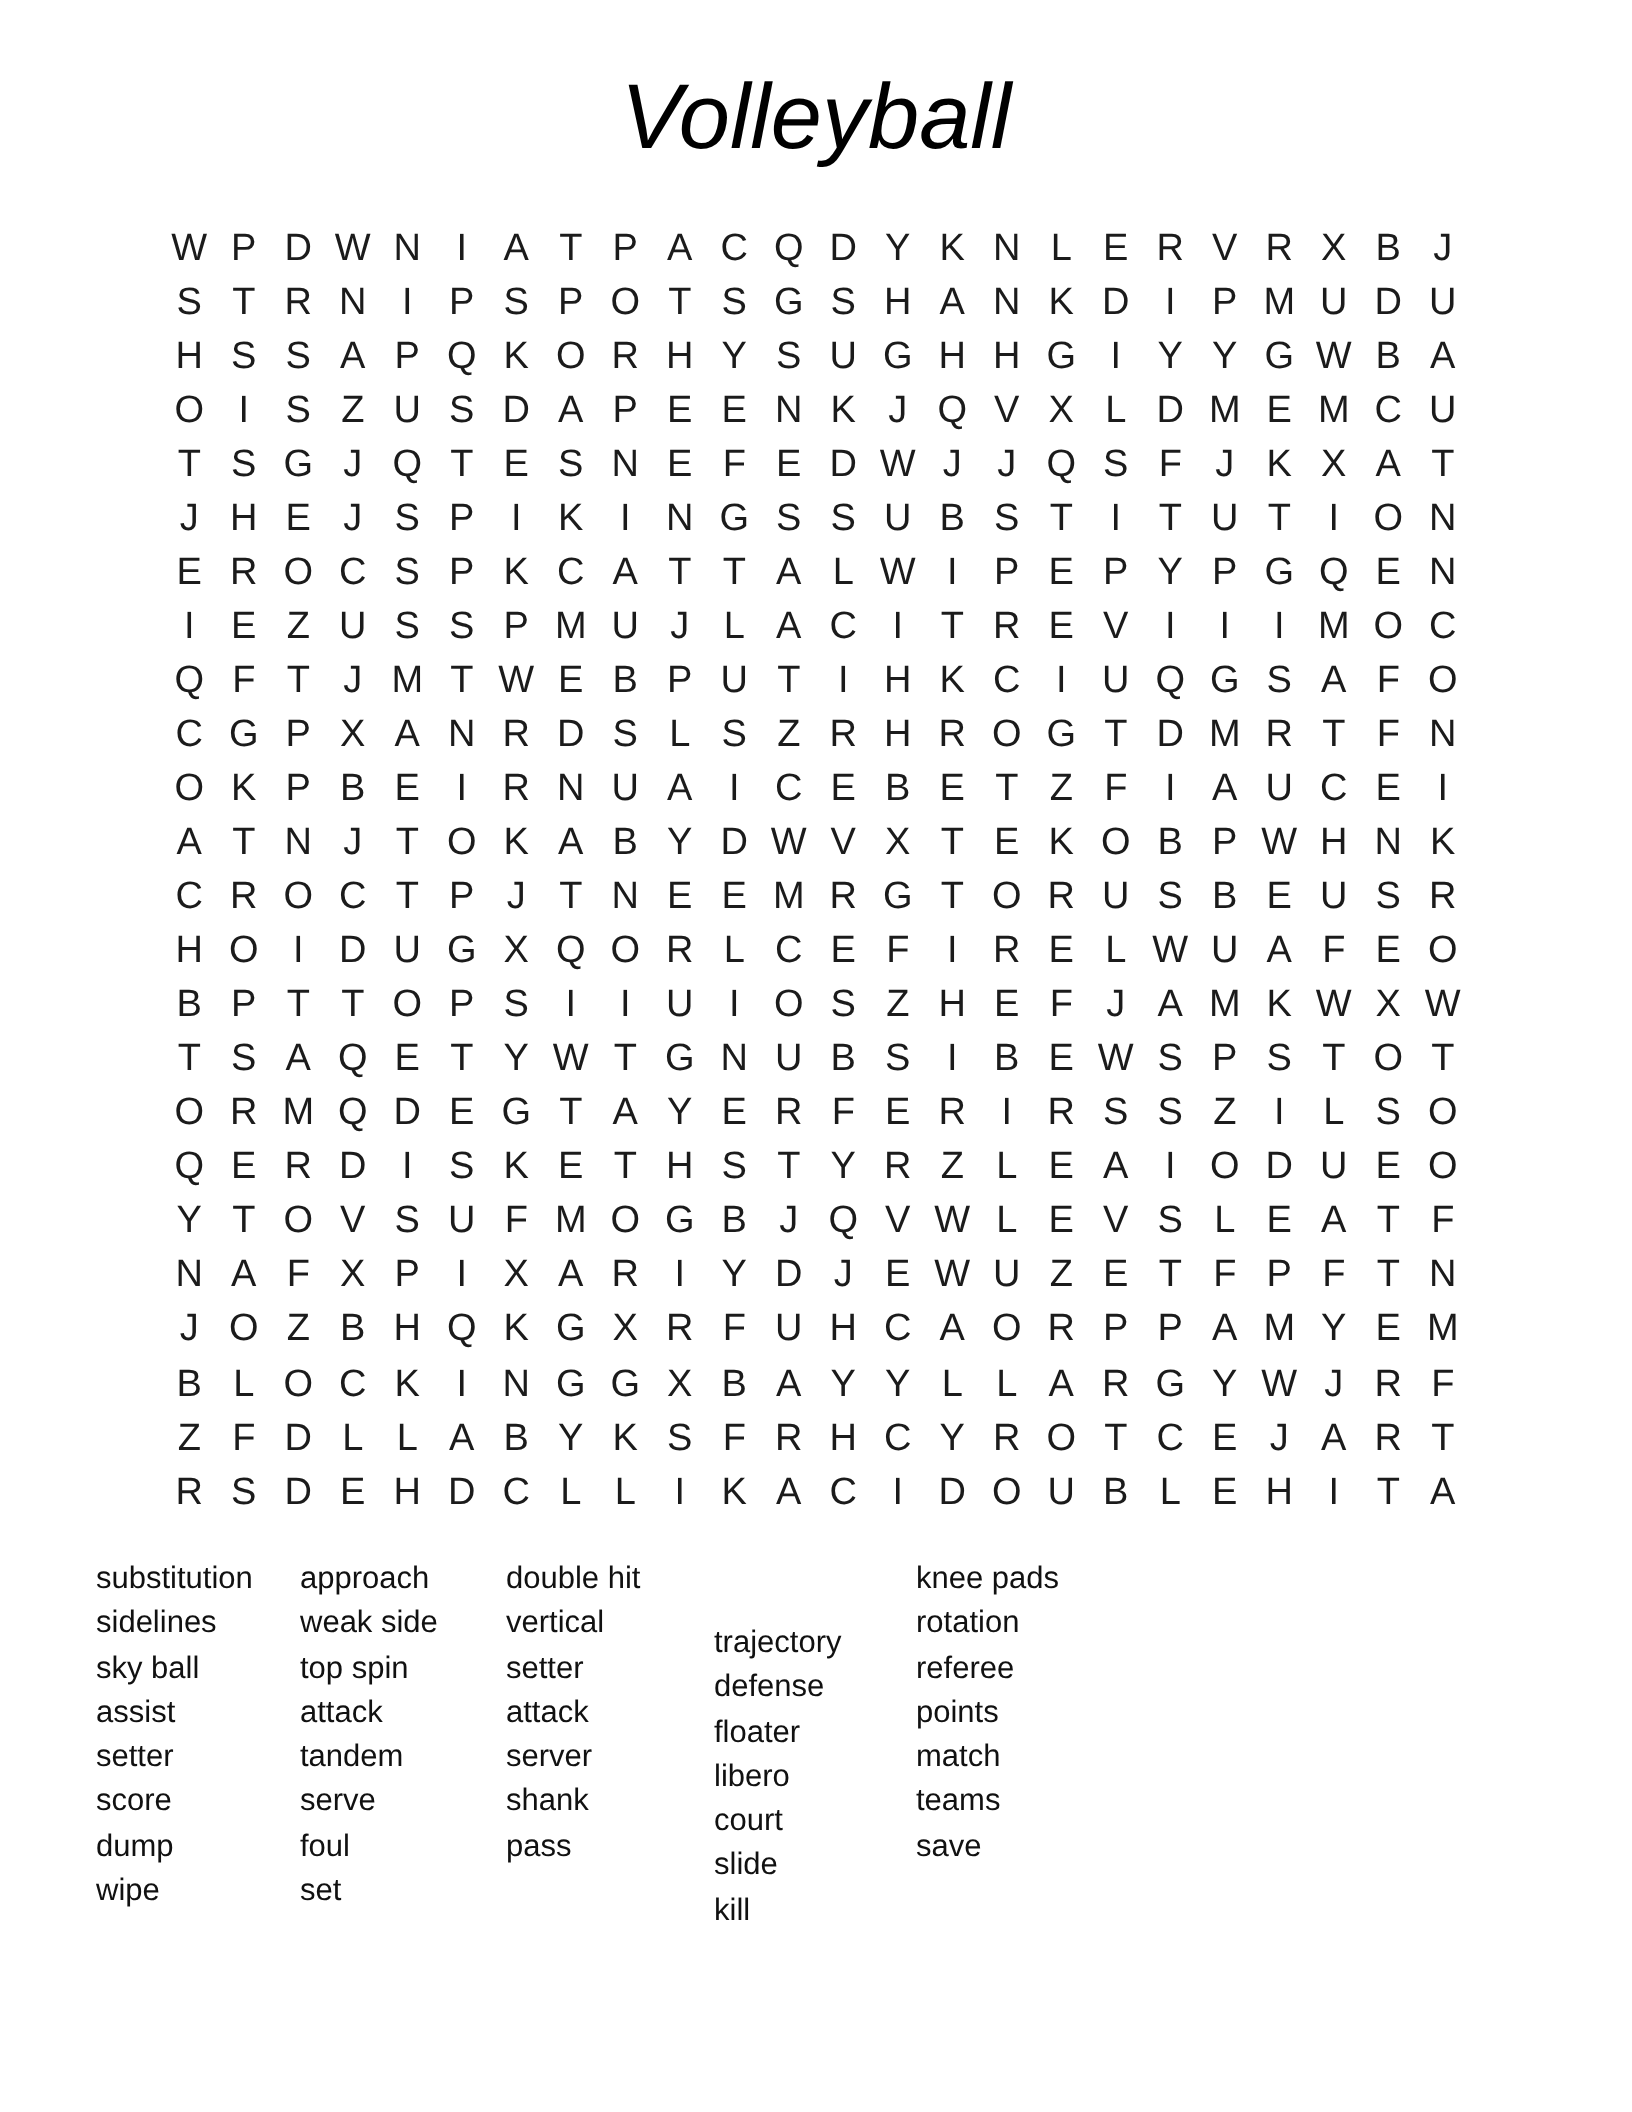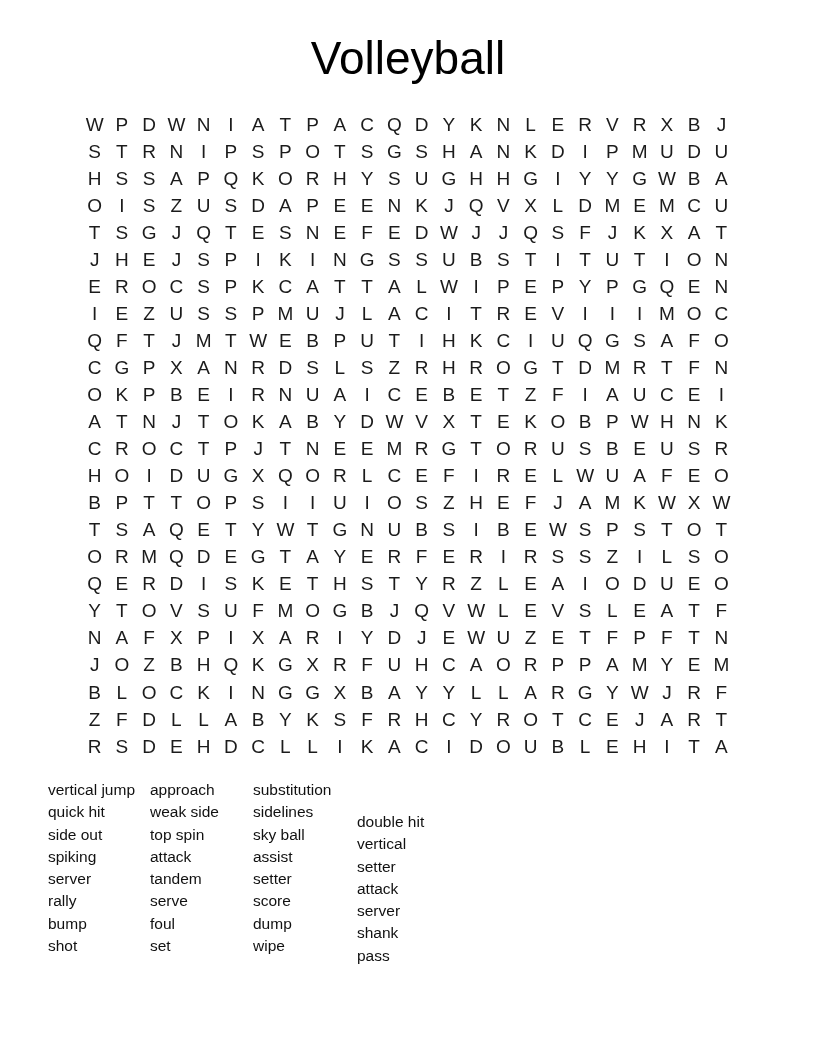--- a/index.html
+++ b/index.html
@@ -15,20 +15,21 @@
     position: absolute;
     top: 33px;
     left: 0;
     width: 816px;
     margin: 0;
     text-align: center;
     font-size: 46px;
     font-weight: 400;
     line-height: 1.1;
     color: #000000;
+    font-style: italic;
   }
   .grid {
     position: absolute;
     left: 81px;
     top: 111px;
     display: grid;
     grid-template-columns: repeat(24, 27.25px);
     grid-auto-rows: 27.05px;
   }
   .cell {
@@ -637,52 +638,60 @@
       <span class="cell">B</span>
       <span class="cell">L</span>
       <span class="cell">E</span>
       <span class="cell">H</span>
       <span class="cell">I</span>
       <span class="cell">T</span>
       <span class="cell">A</span>
     </div>
   <div class="words">
       <div class="word-col">
-        <div class="word">vertical jump</div>
-        <div class="word">quick hit</div>
-        <div class="word">side out</div>
-        <div class="word">spiking</div>
-        <div class="word">server</div>
-        <div class="word">rally</div>
-        <div class="word">bump</div>
-        <div class="word">shot</div>
+        <div class="word">substitution</div>
+        <div class="word">sidelines</div>
+        <div class="word">sky ball</div>
+        <div class="word">assist</div>
+        <div class="word">setter</div>
+        <div class="word">score</div>
+        <div class="word">dump</div>
+        <div class="word">wipe</div>
       </div>
       <div class="word-col">
         <div class="word">approach</div>
         <div class="word">weak side</div>
         <div class="word">top spin</div>
         <div class="word">attack</div>
         <div class="word">tandem</div>
         <div class="word">serve</div>
         <div class="word">foul</div>
         <div class="word">set</div>
       </div>
       <div class="word-col">
-        <div class="word">substitution</div>
-        <div class="word">sidelines</div>
-        <div class="word">sky ball</div>
-        <div class="word">assist</div>
-        <div class="word">setter</div>
-        <div class="word">score</div>
-        <div class="word">dump</div>
-        <div class="word">wipe</div>
-      </div>
-      <div class="word-col">
         <div class="word">double hit</div>
         <div class="word">vertical</div>
         <div class="word">setter</div>
         <div class="word">attack</div>
         <div class="word">server</div>
         <div class="word">shank</div>
         <div class="word">pass</div>
       </div>
+      <div class="word-col">
+        <div class="word">trajectory</div>
+        <div class="word">defense</div>
+        <div class="word">floater</div>
+        <div class="word">libero</div>
+        <div class="word">court</div>
+        <div class="word">slide</div>
+        <div class="word">kill</div>
+      </div>
+      <div class="word-col">
+        <div class="word">knee pads</div>
+        <div class="word">rotation</div>
+        <div class="word">referee</div>
+        <div class="word">points</div>
+        <div class="word">match</div>
+        <div class="word">teams</div>
+        <div class="word">save</div>
+      </div>
     </div>
 </div>
 
 </body></html>

